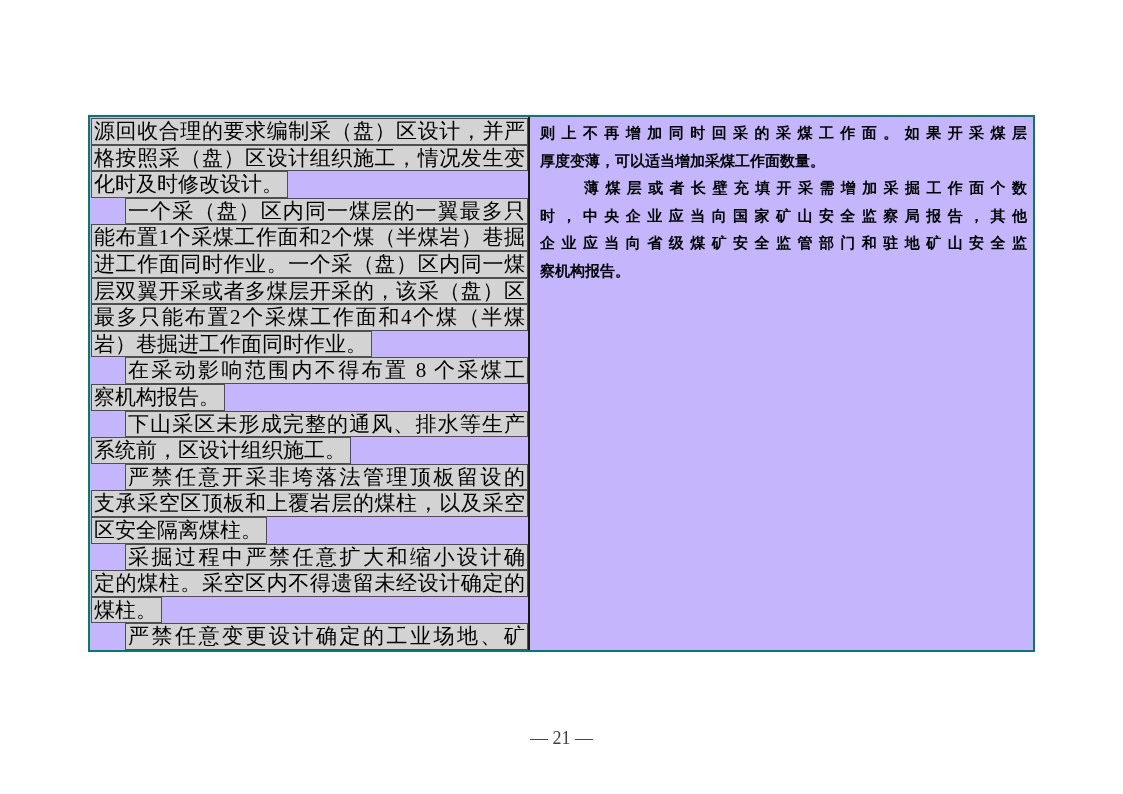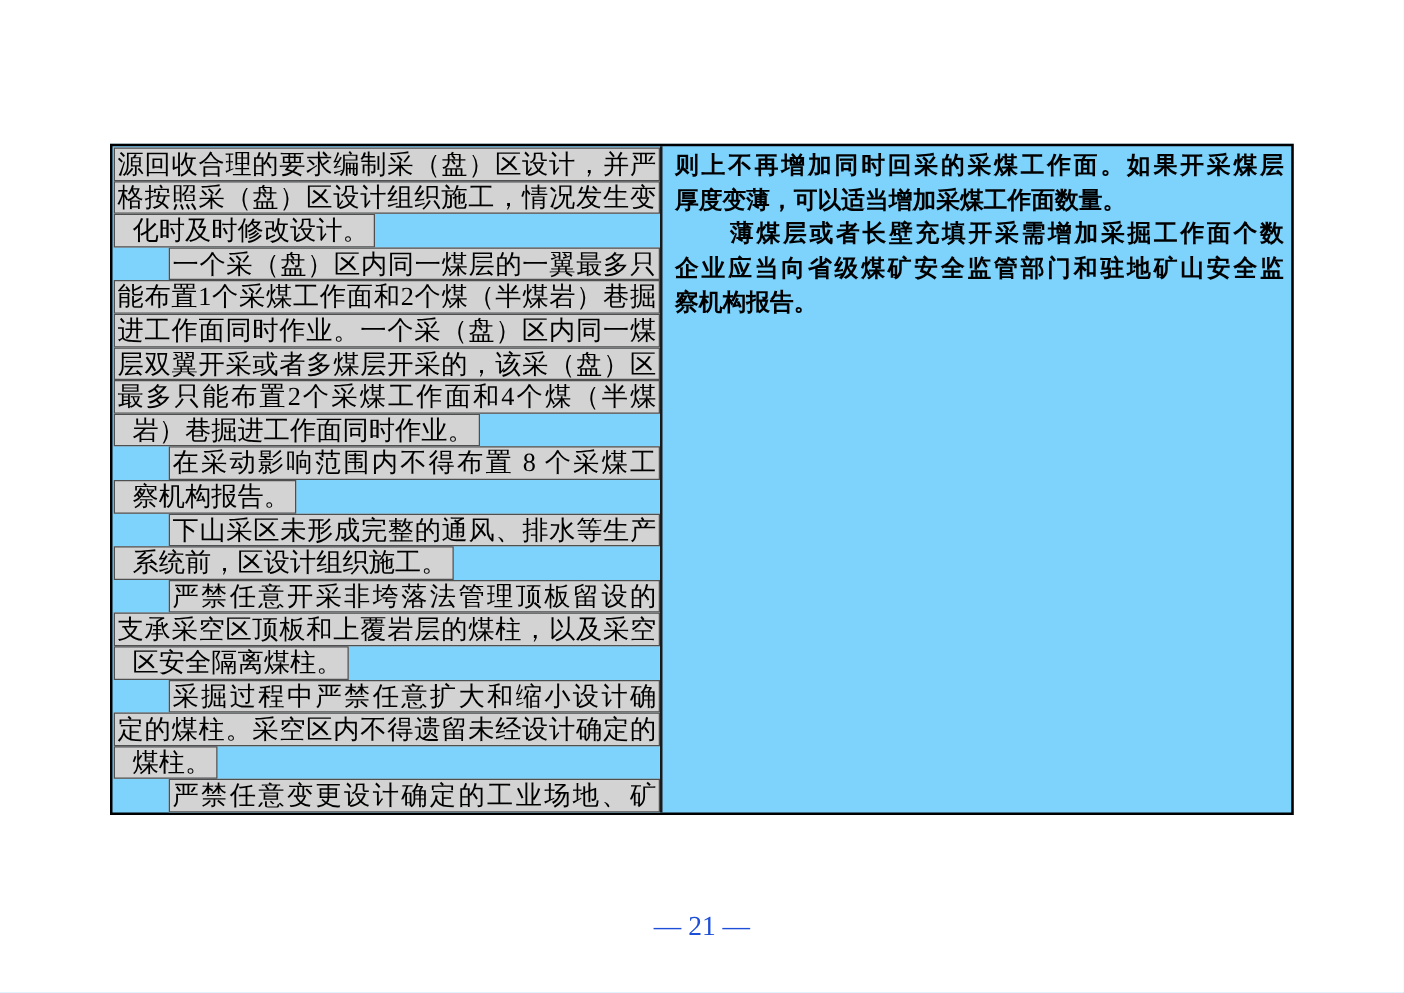--- a/index.html
+++ b/index.html
@@ -15,91 +15,91 @@
     font-family: "Liberation Serif", "DejaVu Serif", serif;
     color: #000000;
   }
   .content-table {
     position: absolute;
     left: 88px;
     top: 115px;
     width: 947px;
     height: 537px;
     box-sizing: border-box;
-    border: 2px solid #000000;
+    border: 2px solid #0f766e;
     display: flex;
-    background: #7dd3fc;
+    background: #c4b5fd;
   }
   .cell-left {
     width: 438px;
     box-sizing: border-box;
     padding: 1px 0 0 1px;
     overflow: hidden;
   }
   .cell-right {
     flex: 1;
     box-sizing: border-box;
     border-left: 2px solid #1a1a1a;
     padding: 3px 6px 0 10px;
     overflow: hidden;
   }
   .lrow {
     height: 26.6px;
     box-sizing: border-box;
     white-space: nowrap;
   }
   .lrow.indented {
-    padding-left: 44px;
+    padding-left: 34px;
   }
   .hl {
     background: #d3d3d3;
     border: 1px solid #4f4f4f;
     box-sizing: border-box;
     height: 26.6px;
     line-height: 24.5px;
     font-size: 21px;
     font-family: "Liberation Serif", "DejaVu Serif", serif;
   }
   .hl-full {
     display: block;
     text-align: justify;
     text-align-last: justify;
     padding: 0 2px;
   }
   .hl-auto {
     display: inline-block;
     vertical-align: top;
-    padding: 0 4px 0 14px;
+    padding: 0 4px 0 2px;
   }
   .rrow {
     height: 27.6px;
     line-height: 27.6px;
-    font-size: 19px;
+    font-size: 15px;
     font-weight: 700;
-    font-family: Liberation Mono, monospace;
+    font-family: Liberation Serif, serif;
     text-align: justify;
     text-align-last: justify;
     white-space: nowrap;
   }
   .rrow.short {
     text-align: right;
     text-align-last: left;
   }
   .rrow.indented {
     padding-left: 44px;
   }
   .page-footer {
     position: absolute;
     left: 0;
     top: 728px;
     width: 1123px;
     text-align: center;
-    font-size: 22px;
+    font-size: 18px;
     font-family: "Liberation Serif", "DejaVu Serif", serif;
-    color: #1d4ed8;
+    color: #404040;
   }
 </style>
 </head>
 <body>
 
 <div class="content-table">
 
   <div class="cell-left">
     <div class="lrow">
         <span class="hl hl-full">源回收合理的要求编制采（盘）区设计，并严</span>
@@ -148,19 +148,20 @@
     <div class="lrow"><span class="hl hl-auto">煤柱。</span></div>
     <div class="lrow indented">
         <span class="hl hl-full">严禁任意变更设计确定的工业场地、矿</span>
       </div>
   </div>
 
   <div class="cell-right">
     <div class="rrow">则上不再增加同时回采的采煤工作面。如果开采煤层</div>
     <div class="rrow short">厚度变薄，可以适当增加采煤工作面数量。</div>
     <div class="rrow indented">薄煤层或者长壁充填开采需增加采掘工作面个数</div>
+    <div class="rrow">时，中央企业应当向国家矿山安全监察局报告，其他</div>
     <div class="rrow">企业应当向省级煤矿安全监管部门和驻地矿山安全监</div>
     <div class="rrow short">察机构报告。</div>
   </div>
 
 </div>
 
 <div class="page-footer">— 21 —</div>
 
 </body></html>

